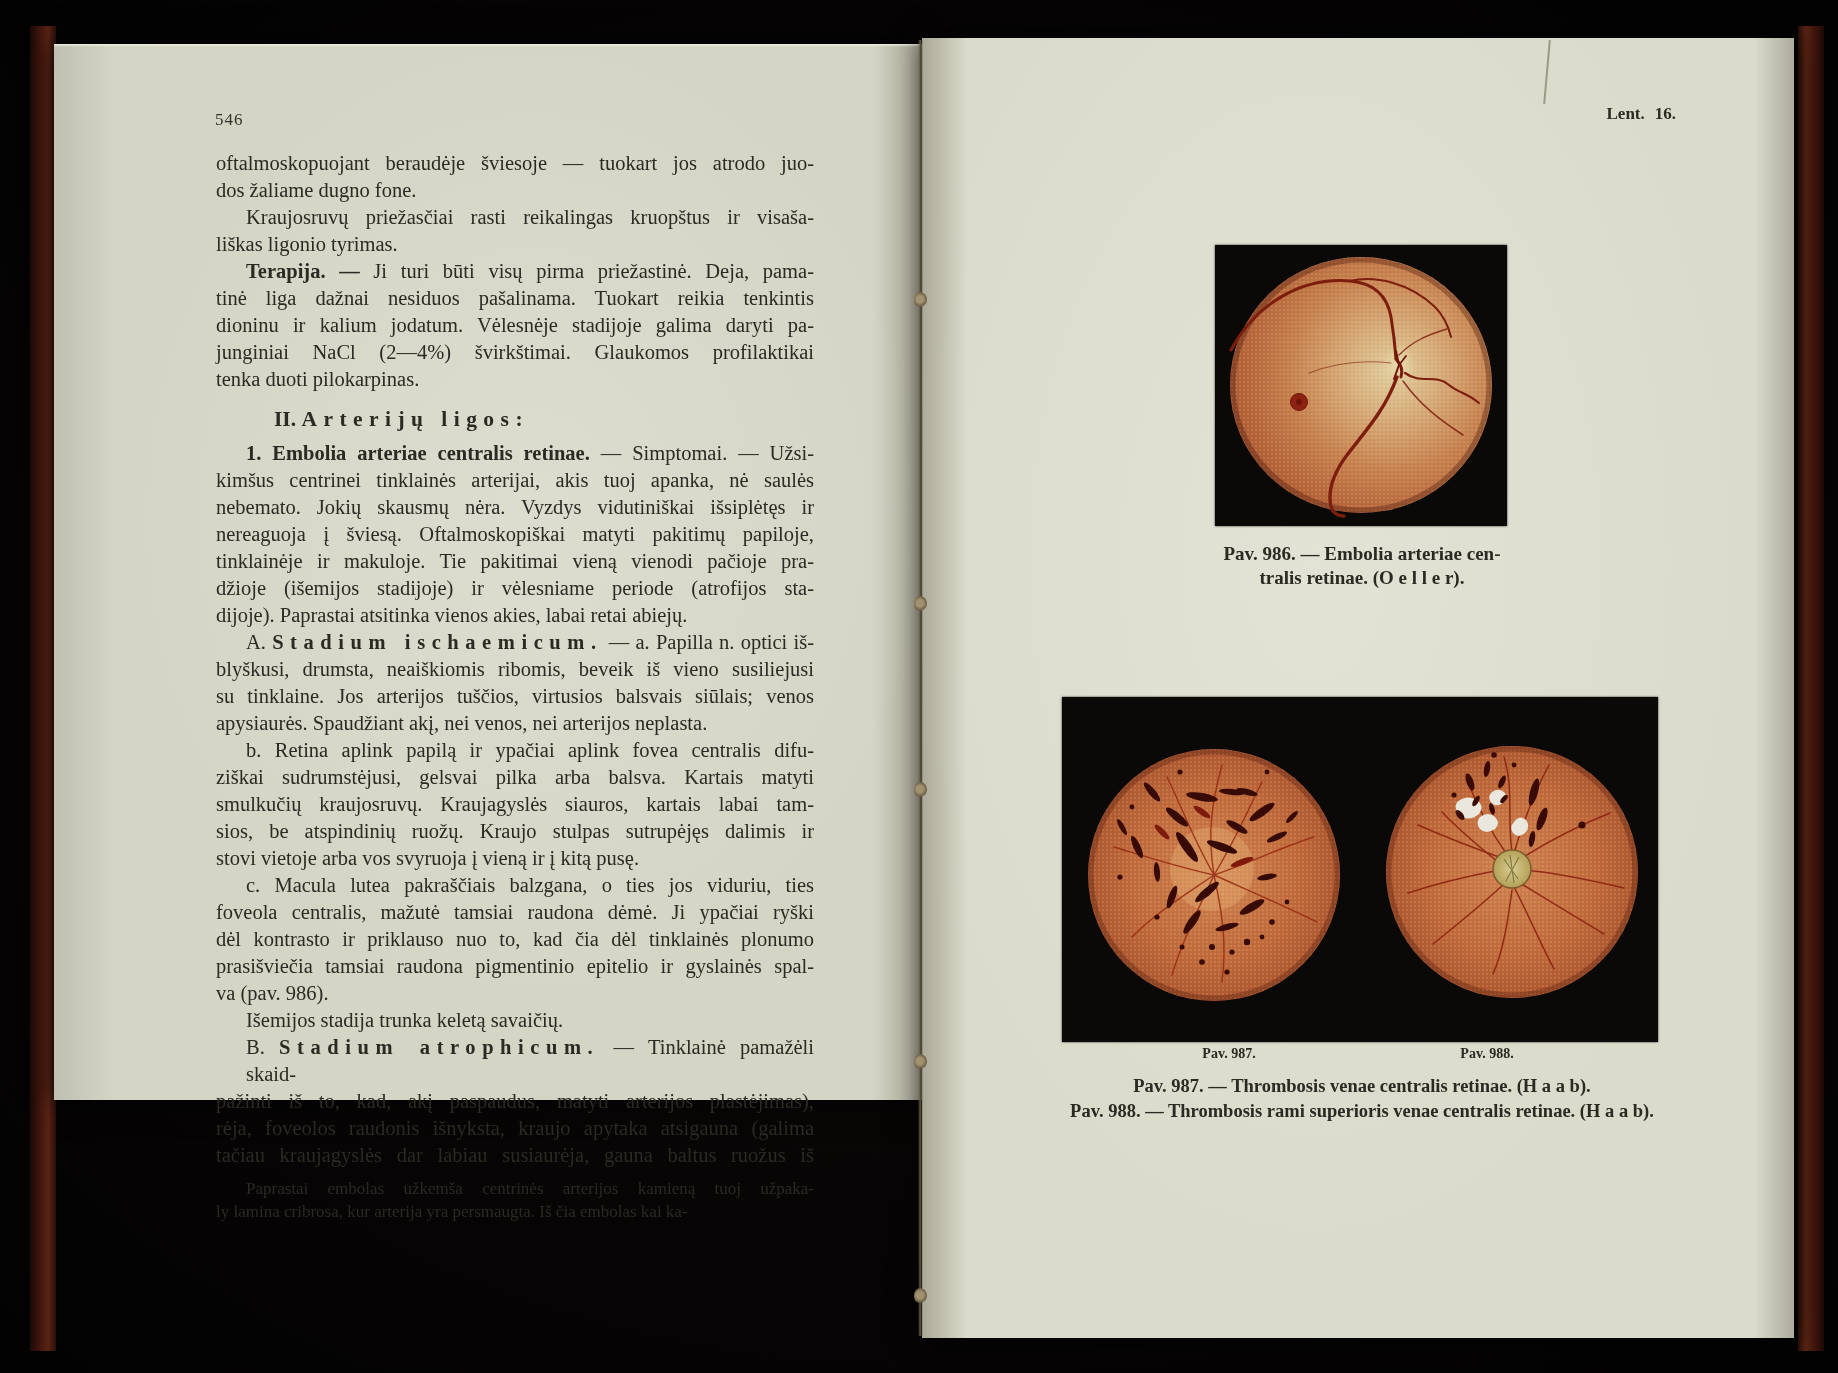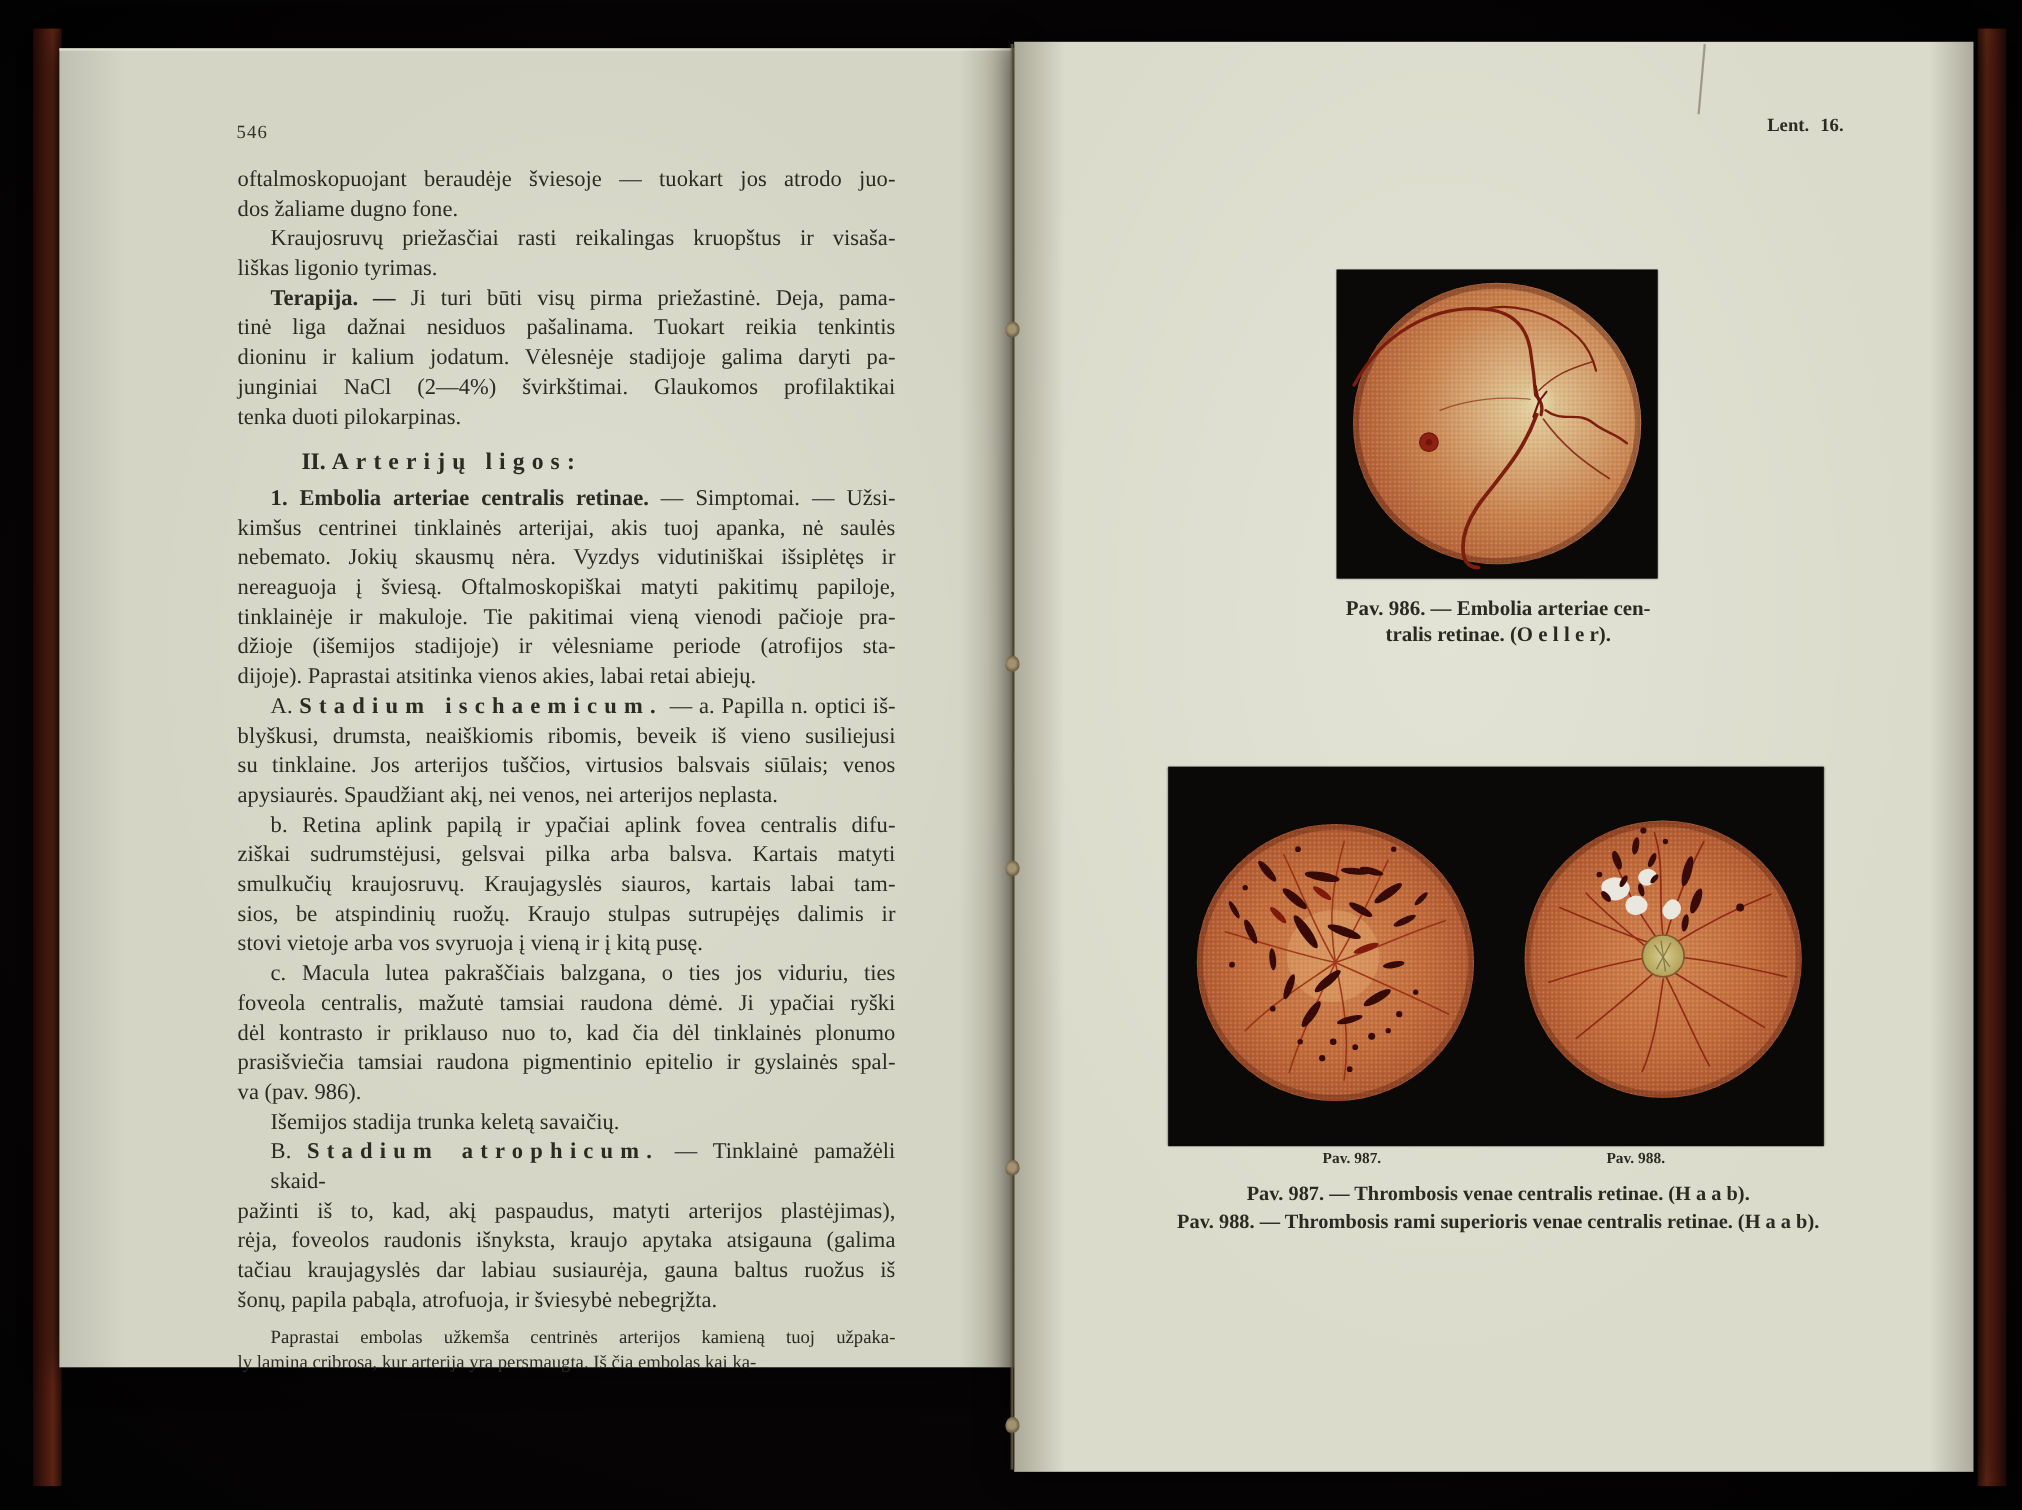--- a/index.html
+++ b/index.html
@@ -6,21 +6,21 @@
   .stage{position:relative;width:1838px;height:1373px;overflow:hidden;
          background:radial-gradient(ellipse at 50% 50%, #0c0a08 0%, #060404 70%, #030202 100%);
          font-family:"Liberation Serif", serif;color:var(--ink,#2b2a23);}
   
   .cover-edge{position:absolute;top:26px;bottom:22px;width:26px;
       background:linear-gradient(90deg,#1c0906 0%,#47190f 45%,#5a2414 70%,#2a0e08 100%);}
   .cover-edge.left{left:30px;}
   .cover-edge.right{right:14px;transform:scaleX(-1);}
   
   .page{position:absolute;box-shadow:0 0 26px rgba(0,0,0,.75);}
-  .page-left{left:54px;top:44px;width:868px;height:1199px;
+  .page-left{left:54px;top:44px;width:868px;height:1056px;
       background:
         radial-gradient(ellipse at 55% 45%, rgba(255,255,245,.20), rgba(0,0,0,0) 60%),
         linear-gradient(90deg, rgba(0,0,0,.10) 0, rgba(0,0,0,0) 60px),
         linear-gradient(270deg, rgba(60,50,30,.28) 0, rgba(0,0,0,0) 50px),
         var(--paper-left,#d4d5c5);}
   .page-left::before{content:"";position:absolute;left:0;top:0;bottom:0;width:32px;
       background:repeating-linear-gradient(90deg,#c9c6b2 0 3px,#9a967f 3px 5px,#d3d0bd 5px 11px,#aaa68f 11px 13px,#d6d3c1 13px 22px,#bob 22px);
       opacity:.7;}
   .page-left::after{content:"";position:absolute;left:0;right:0;top:0;height:3px;background:linear-gradient(180deg,#efeede,rgba(0,0,0,0));}
   .page-right{left:922px;top:38px;width:872px;height:1300px;
@@ -124,21 +124,20 @@
           <div class="ln last"><span>va (pav. 986).</span></div>
         </div>
         <div class="para body">
           <div class="ln last ind"><span>Išemijos stadija trunka keletą savaičių.</span></div>
         </div>
         <div class="para body">
           <div class="ln ind"><span>B. </span><span class="sg">Stadium atrophicum.</span><span> — Tinklainė pamažėli skaid-</span></div>
           <div class="ln"><span>pažinti iš to, kad, akį paspaudus, matyti arterijos plastėjimas),</span></div>
           <div class="ln"><span>rėja, foveolos raudonis išnyksta, kraujo apytaka atsigauna (galima</span></div>
           <div class="ln"><span>tačiau kraujagyslės dar labiau susiaurėja, gauna baltus ruožus iš</span></div>
-          <div class="ln last"><span>šonų, </span><span class="si">papila pabąla,</span><span> atrofuoja, ir šviesybė nebegrįžta.</span></div>
         </div>
         <div class="para small">
           <div class="ln ind"><span>Paprastai embolas užkemša centrinės arterijos </span><span class="si">kamieną</span><span> tuoj užpaka-</span></div>
           <div class="ln last"><span>ly lamina cribrosa, kur arterija yra persmaugta.  Iš čia embolas kai ka-</span></div>
         </div>
       </div>
   </div>
 
   <div class="page page-right">
     <div class="plate-label">

